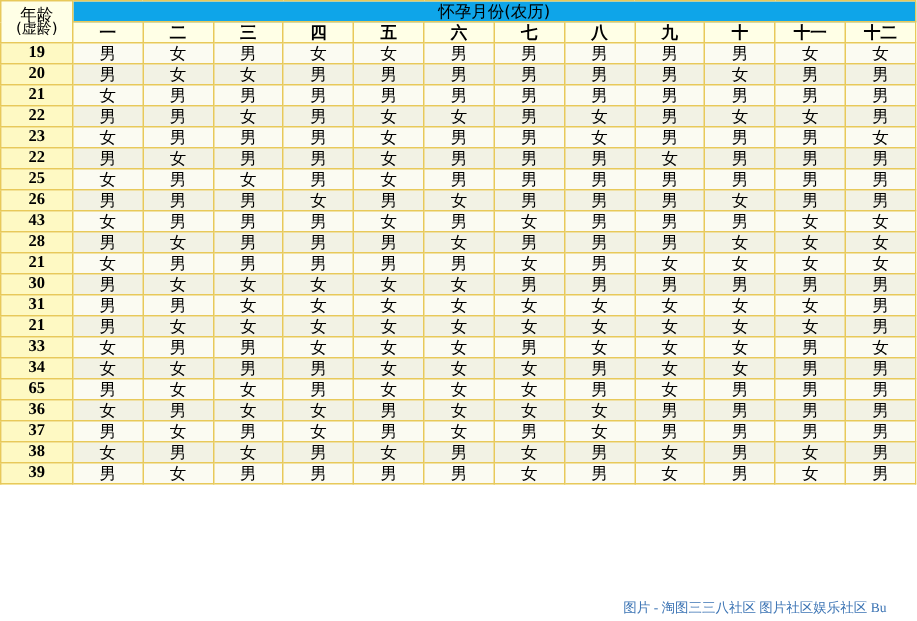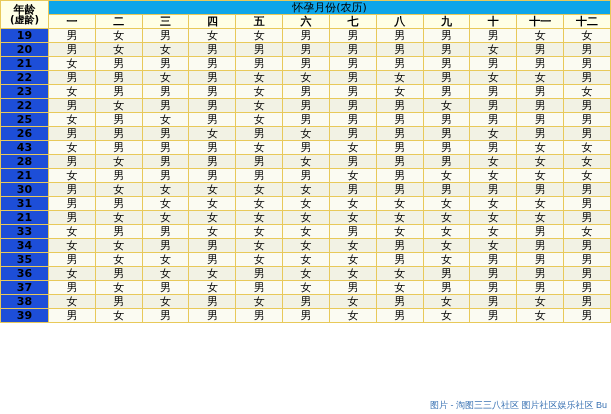--- a/index.html
+++ b/index.html
@@ -41,55 +41,56 @@
     font-size: 13px;
     font-weight: normal;
     height: 16px;
     border: 1px solid #e8c95a;
     color: #000000;
   }
   .corner-cell {
     background: #ffffe6;
     width: 47px;
     font-size: 12px;
-    font-weight: bold;
+    font-weight: normal;
     line-height: 1.05;
     padding: 1px 0 1px 0;
     color: #000000;
   }
   .corner-cell .line1 { display: block; }
   .corner-cell .line2 { display: block; font-size: 10px; }
   .month-head {
     background: #ffffe6;
     font-size: 13px;
     font-weight: bold;
     height: 17px;
     color: #000000;
   }
   .age-cell {
-    background: #1d4ed8;
+    background: #fef9c3;
     font-size: 11px;
     font-weight: bold;
     width: 47px;
     color: #000000;
+    font-family: Liberation Serif, serif;
   }
   td.sex {
     background: #fbfbf2;
   }
   tr.alt td.sex {
     background: #f2f2e4;
   }
   .watermark {
     position: absolute;
-    right: 4px;
+    right: 20px;
     bottom: 2px;
     font-size: 9px;
     color: #7a9ec9;
     white-space: nowrap;
-    font-family: Liberation Sans, sans-serif;
+    font-family: Liberation Serif, serif;
     margin-top: 16px;
   }
   .watermark .wm-link { color: #3c74b4; }
 </style>
 </head>
 <body>
 
 <div class="chart-wrap">
   <table class="birth-chart">
     <thead>
@@ -350,21 +351,21 @@
           <td class="sex">女</td>
           <td class="sex">女</td>
           <td class="sex">女</td>
           <td class="sex">男</td>
           <td class="sex">女</td>
           <td class="sex">女</td>
           <td class="sex">男</td>
           <td class="sex">男</td>
         </tr>
         <tr>
-          <td class="age-cell">35</td>
+          <td class="age-cell">65</td>
           <td class="sex">男</td>
           <td class="sex">女</td>
           <td class="sex">女</td>
           <td class="sex">男</td>
           <td class="sex">女</td>
           <td class="sex">女</td>
           <td class="sex">女</td>
           <td class="sex">男</td>
           <td class="sex">女</td>
           <td class="sex">男</td>

